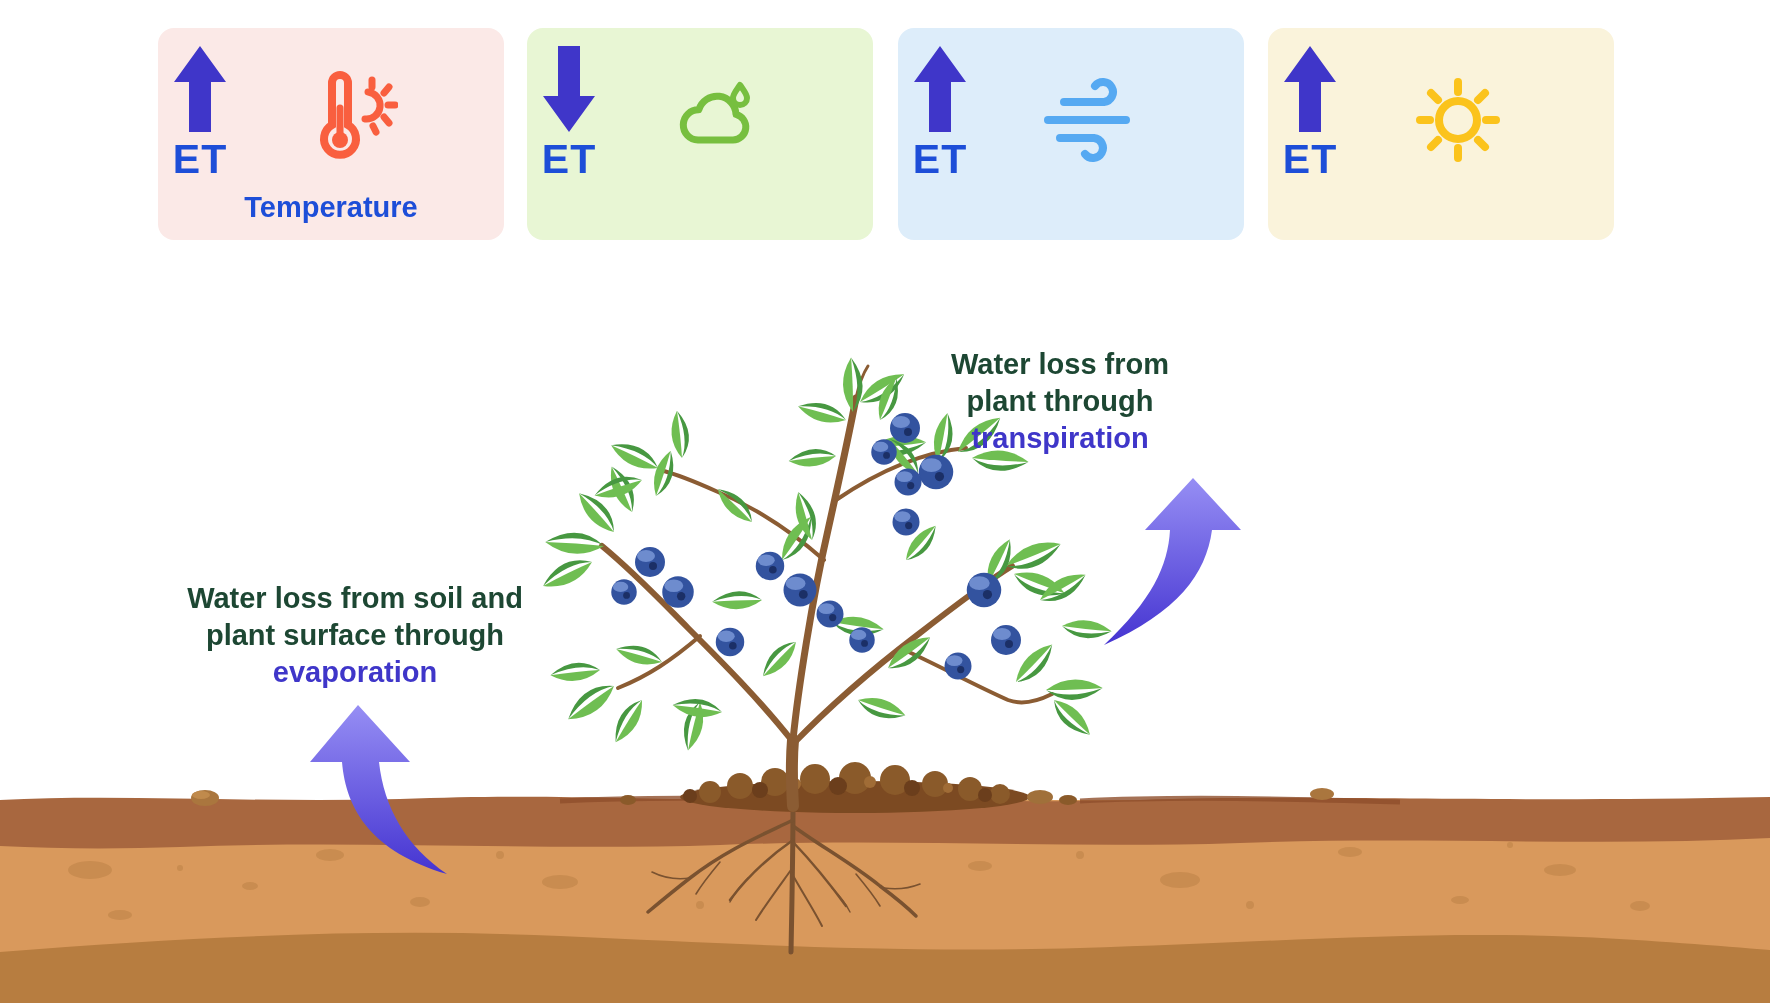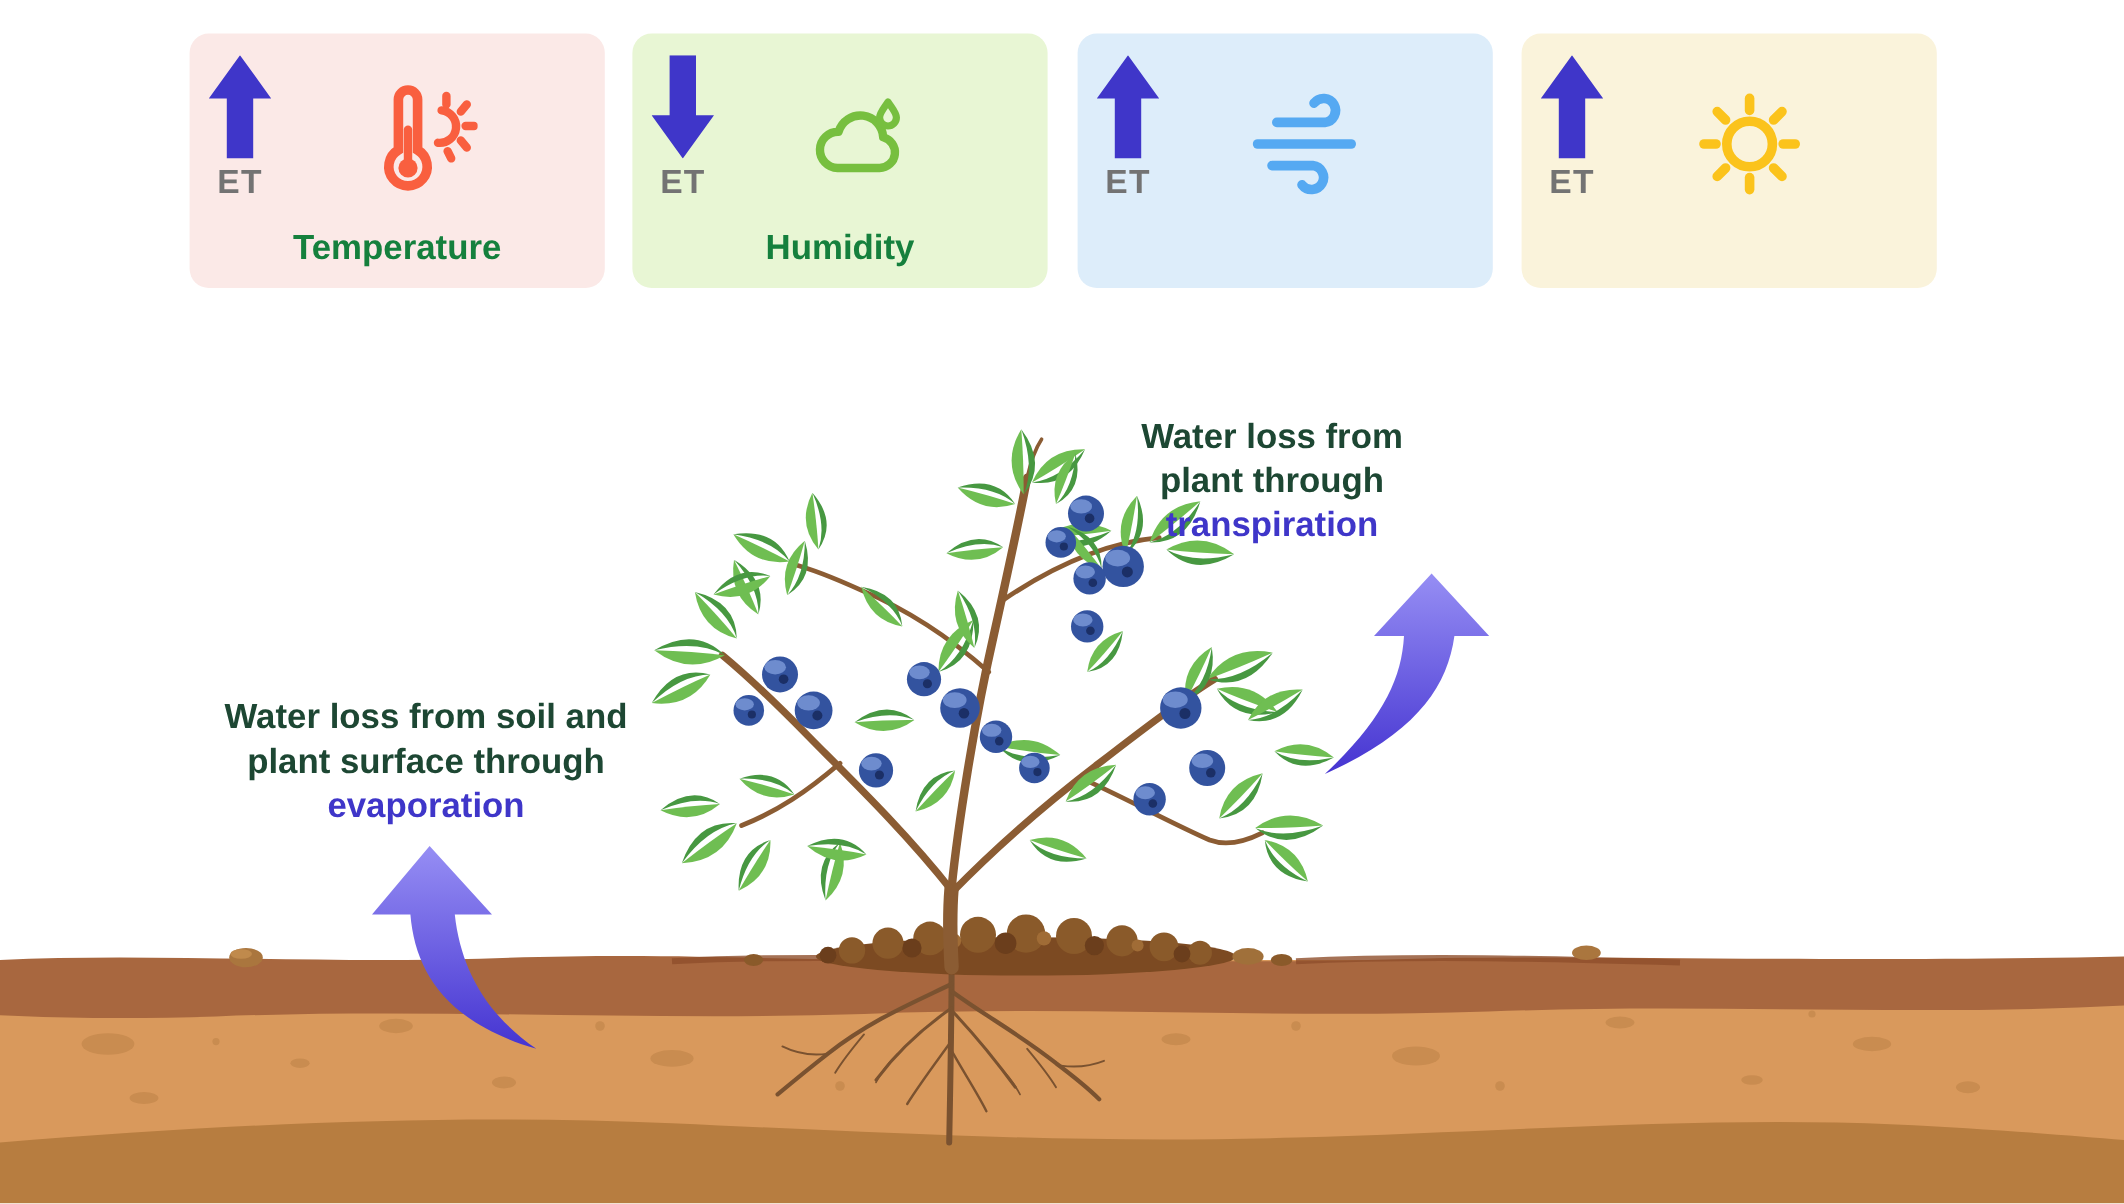--- a/index.html
+++ b/index.html
@@ -9,24 +9,24 @@
   
   .card{position:absolute;top:28px;width:346px;height:212px;border-radius:16px;}
   .card-temperature{left:158px;background:#fbe9e7;}
   .card-humidity{left:527px;background:#e8f6d4;}
   .card-wind{left:898px;background:#ddedfa;}
   .card-solar{left:1268px;background:#faf3db;}
 
   .et-arrow{position:absolute;left:16px;top:18px;width:52px;height:86px;}
   .et-arrow.down{transform:rotate(180deg);}
   .et-text{position:absolute;left:8px;top:108px;width:68px;text-align:center;
-           font-size:28px;font-weight:700;color:#737373;letter-spacing:1px;}
+           font-size:41px;font-weight:700;color:#1d4ed8;letter-spacing:1px;}
   .card-icon{position:absolute;left:55%;top:40px;width:100px;height:100px;transform:translateX(-50%);}
   .card-label{position:absolute;left:0;bottom:16px;width:100%;text-align:center;
-              font-size:29px;font-weight:700;color:#15803d;}
+              font-size:29px;font-weight:700;color:#1d4ed8;}
 
   
   .annotation{position:absolute;text-align:center;font-size:29px;font-weight:700;
               color:#1d4733;line-height:37px;}
   .annotation .keyword{color:#3f36c9;}
   .annotation-evaporation{left:135px;top:580px;width:440px;}
   .annotation-transpiration{left:880px;top:346px;width:360px;}
 
   
   .scene{position:absolute;left:0;top:0;width:1770px;height:1003px;}
@@ -241,21 +241,20 @@
     <svg class="et-arrow down" viewBox="0 0 52 86">
       <polygon points="26,0 52,36 37,36 37,86 15,86 15,36 0,36" fill="#3f36c9"></polygon>
     </svg>
     <div class="et-text">ET</div>
     <svg class="card-icon" viewBox="0 0 100 100">
       <g fill="none" stroke="#77bf3f" stroke-linecap="round" stroke-linejoin="round">
         <path d="M31,72 h35 a13,13 0 0 0 3,-25.6 a19,19 0 0 0 -37.2,-4.6 A13.5,13.5 0 0 0 31,72 Z" stroke-width="7"></path>
         <path d="M73,17 c4,6 7,9 7,13 a7,7 0 1 1 -14,0 c0,-4 3,-7 7,-13 z" stroke-width="6"></path>
       </g>
     </svg>
-    <div class="card-label">Humidity</div>
   </div>
 
   <div class="card card-wind">
     <svg class="et-arrow" viewBox="0 0 52 86">
       <polygon points="26,0 52,36 37,36 37,86 15,86 15,36 0,36" fill="#3f36c9"></polygon>
     </svg>
     <div class="et-text">ET</div>
     <svg class="card-icon" viewBox="0 0 100 100">
       <g fill="none" stroke="#55a9f2" stroke-linecap="round">
         <path d="M26,34 h40 a10,10 0 1 0 -9,-16" stroke-width="8"></path>

